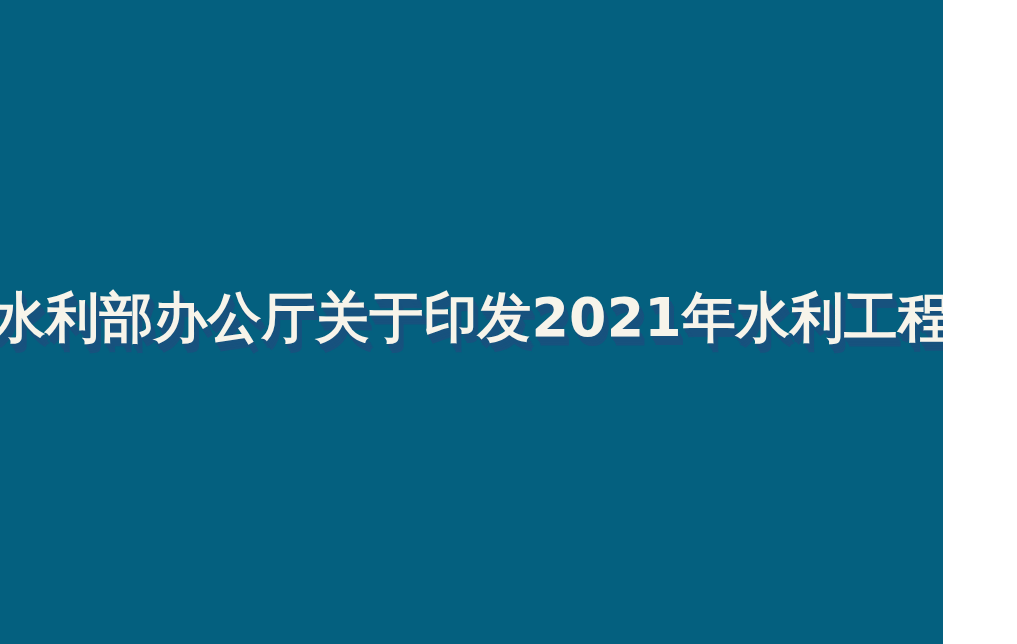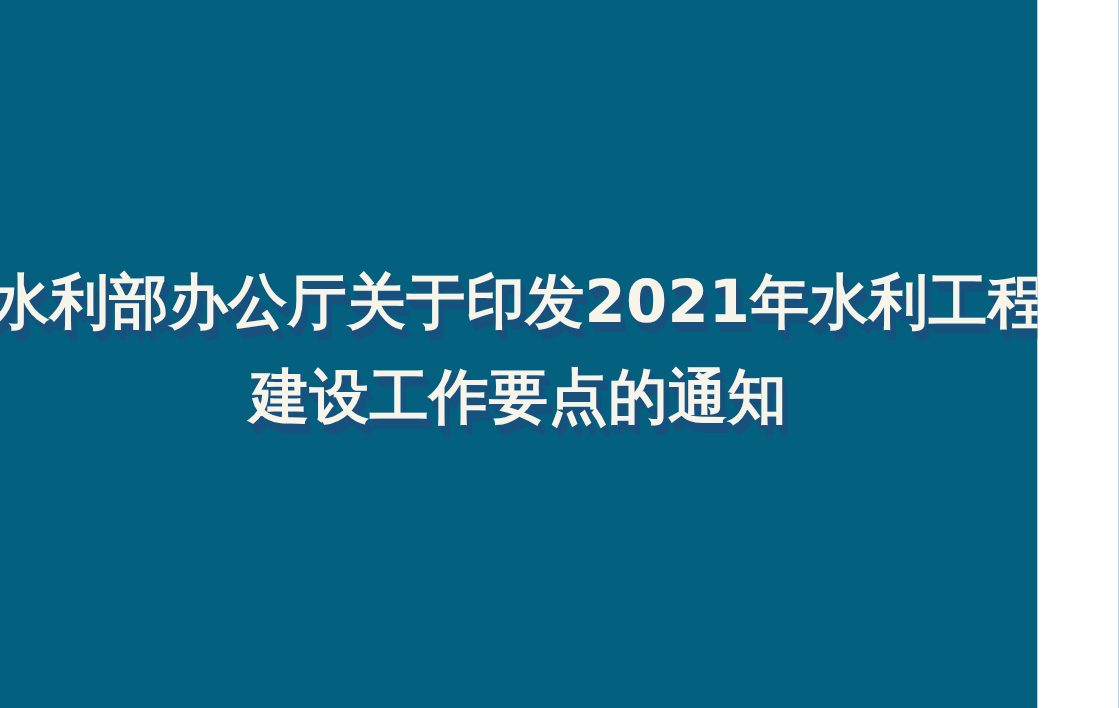--- a/index.html
+++ b/index.html
@@ -79,17 +79,16 @@
 </style>
 </head>
 <body>
 
 <div class="poster">
 
   <div class="title-block">
 
     <span class="headline headline--one">水利部办公厅关于印发2021年水利工程</span>
 
-    <span class="headline headline--two">建设工作要点的通知</span>
 
   </div>
 
 </div>
 
 </body></html>

